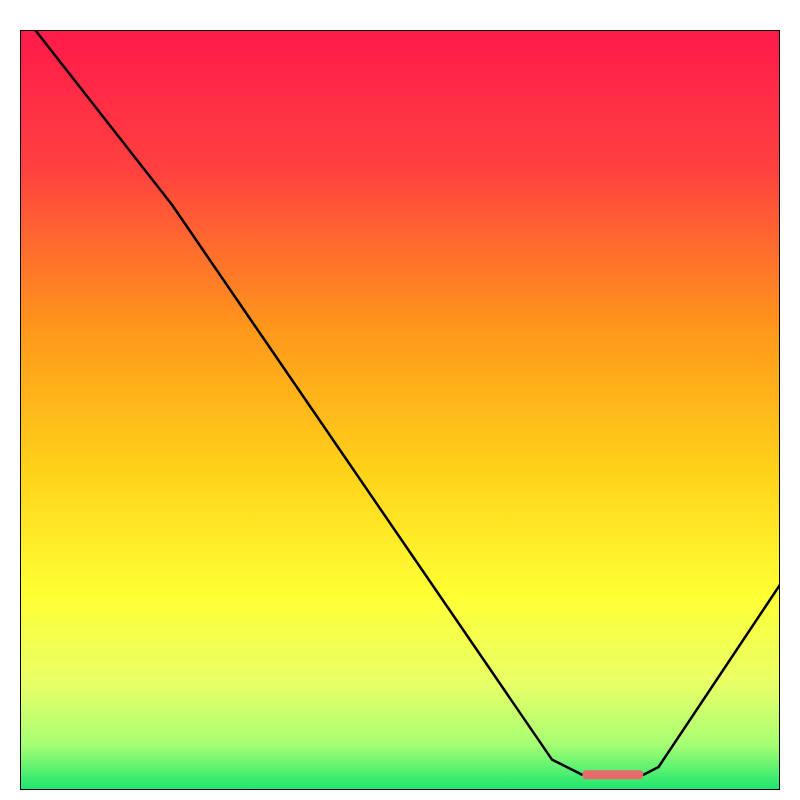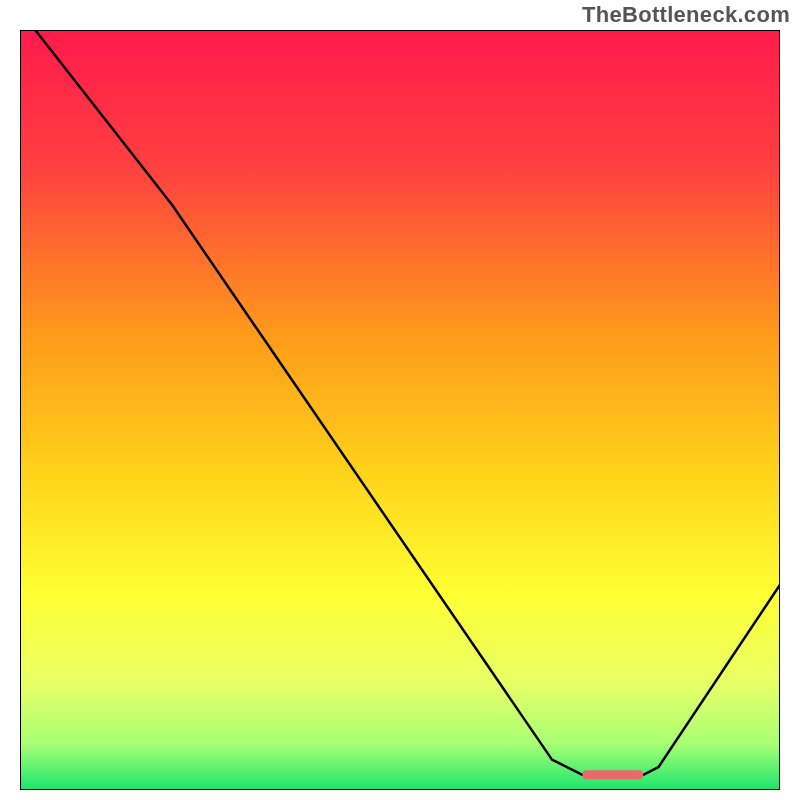--- a/index.html
+++ b/index.html
@@ -37,21 +37,20 @@
   .plot-svg {
     display: block;
     width: 100%;
     height: 100%;
   }
 </style>
 </head>
 <body>
 
 <div class="wrap">
-  <div class="watermark">TheBottleneck.com</div>
 
   <div class="frame">
     <svg class="plot-svg" viewBox="0 0 760 760" preserveAspectRatio="none">
       <defs>
         <linearGradient id="bg-grad" x1="0" y1="0" x2="0" y2="1">
             <stop offset="0%" stop-color="#ff1a4b"></stop>
             <stop offset="18%" stop-color="#ff4040"></stop>
             <stop offset="40%" stop-color="#ff9a1a"></stop>
             <stop offset="58%" stop-color="#ffd21a"></stop>
             <stop offset="74%" stop-color="#ffff33"></stop>

